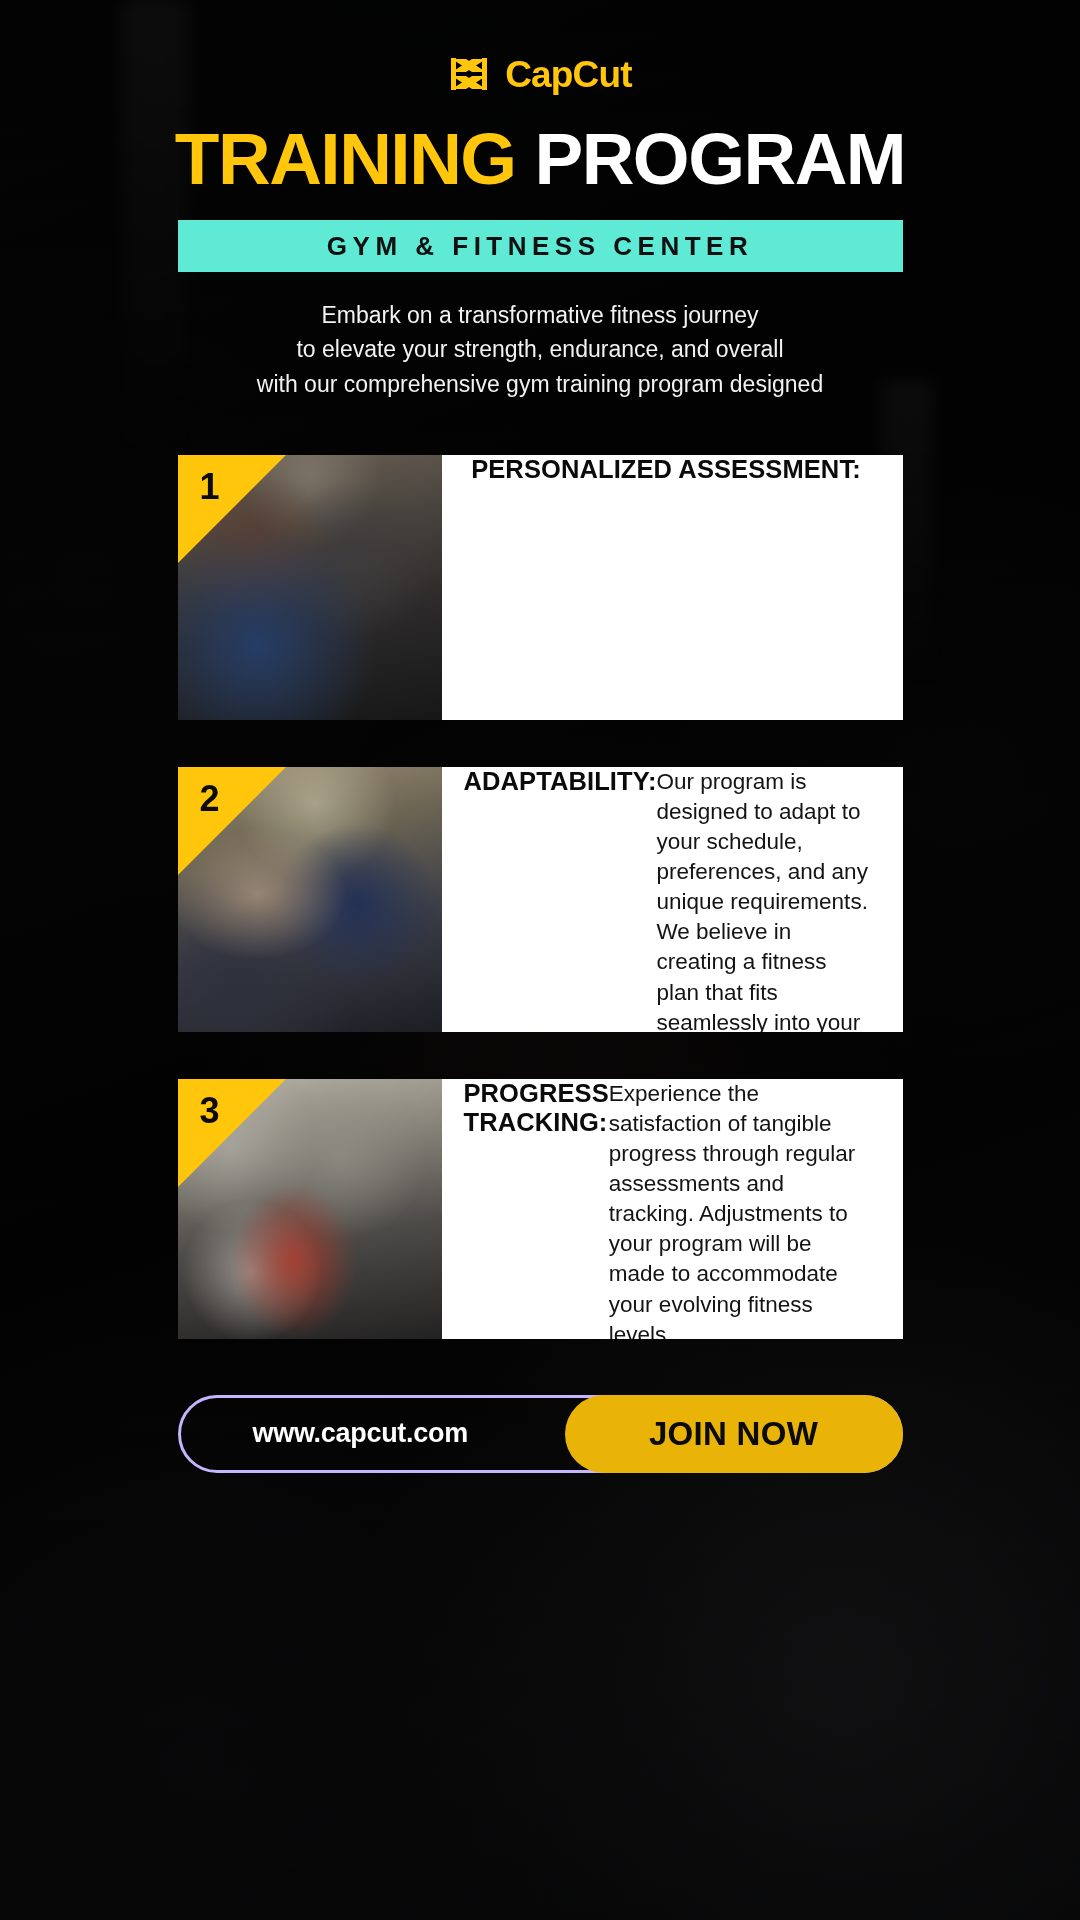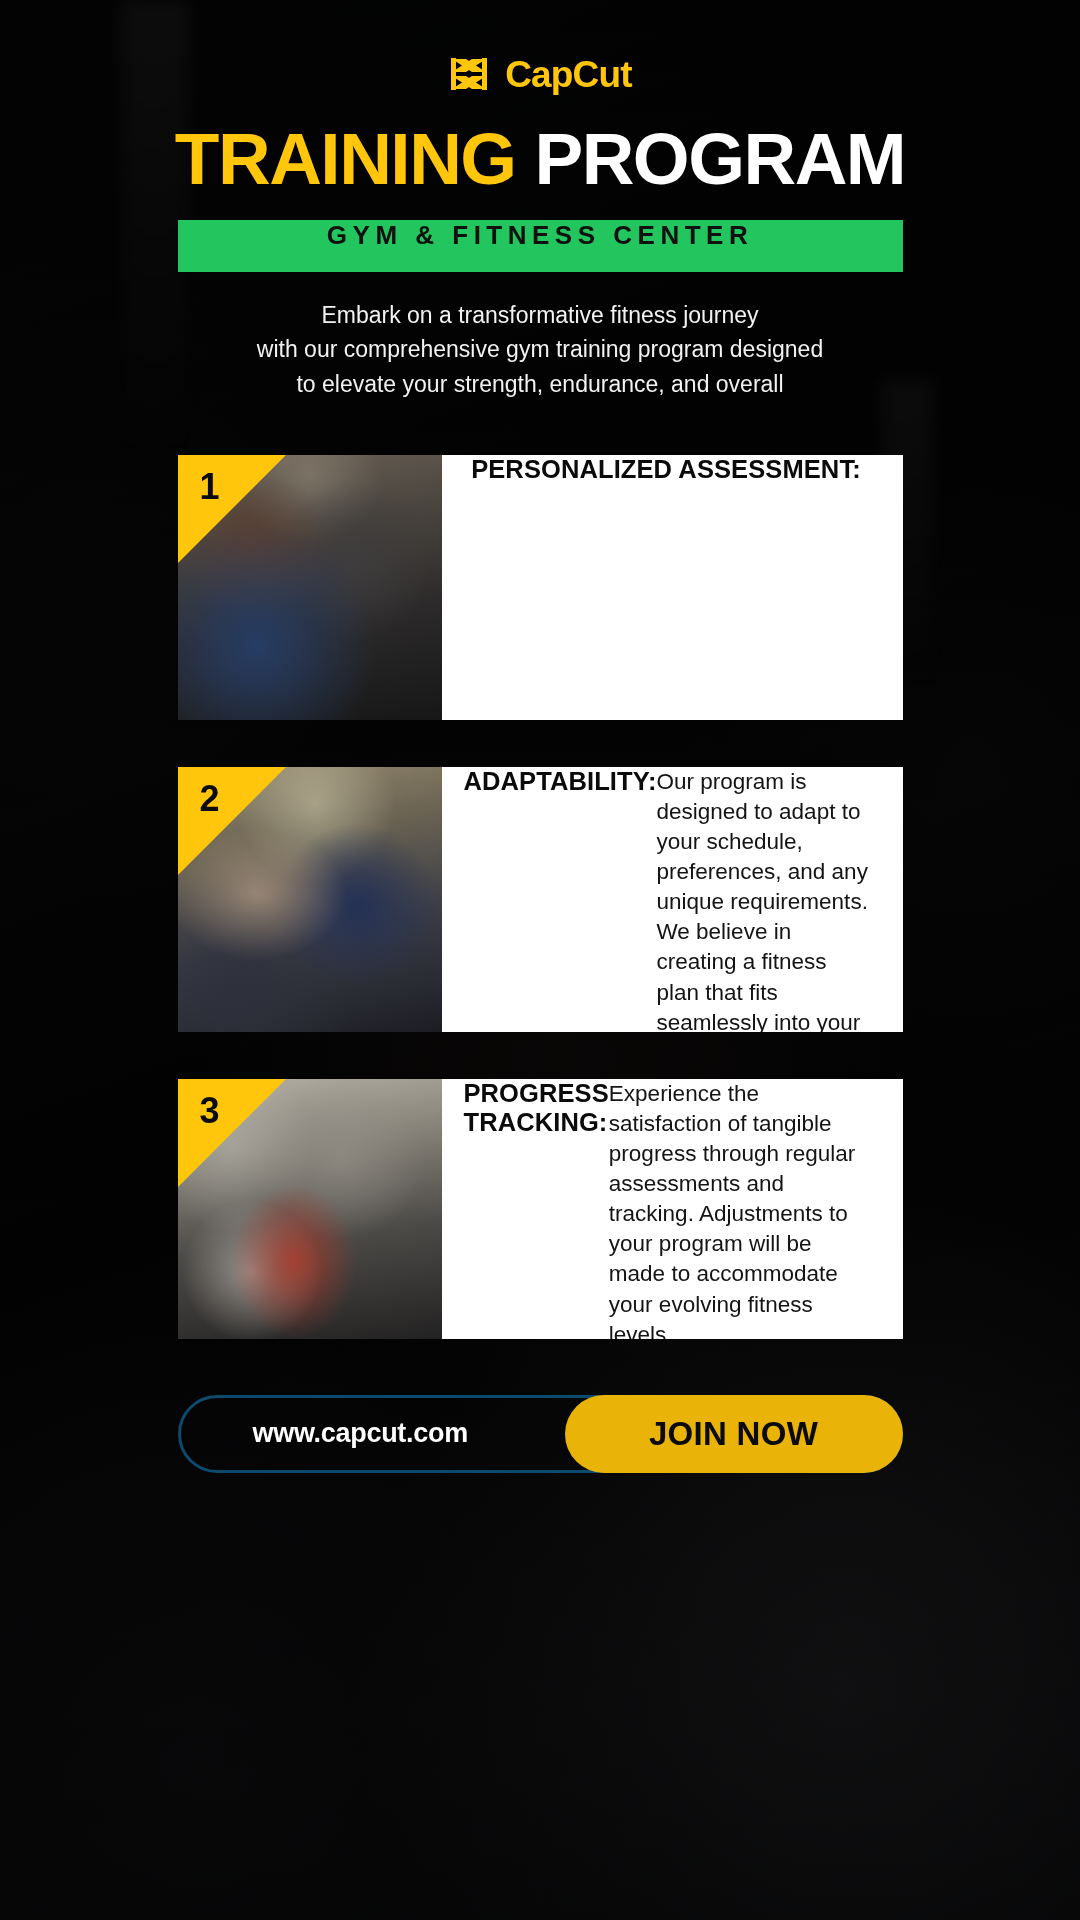--- a/index.html
+++ b/index.html
@@ -69,22 +69,23 @@
     line-height: 1.02;
     white-space: nowrap;
   }
   .title .t-yellow { color: #FFC60B; }
   .title .t-white  { color: #ffffff; }
 
   .subbar {
     margin: 24px auto 0;
     width: 725px;
     height: 52px;
-    background: #22c55e;
-    display: flex;
+    background: #5eead4;
+    display: flex;
+    align-items: center;
     justify-content: center;
   }
   .subbar-text {
     color: #101010;
     font-size: 26px;
     font-weight: 600;
     letter-spacing: 5.5px;
   }
 
   .intro {
@@ -191,21 +192,21 @@
   
   .footer {
     position: relative;
     margin: 56px auto 0;
     width: 725px;
     height: 78px;
   }
   .url-pill {
     position: absolute;
     inset: 0;
-    border: 3px solid #0c4a6e;
+    border: 3px solid #c4b5fd;
     border-radius: 40px;
     display: flex;
     align-items: center;
     padding-left: 72px;
   }
   .url-text {
     color: #FFFFFF;
     font-size: 27px;
     font-weight: 700;
     letter-spacing: -0.3px;
@@ -258,22 +259,22 @@
     </div>
 
     <h1 class="title"><span class="t-yellow">TRAINING</span> <span class="t-white">PROGRAM</span></h1>
 
     <div class="subbar">
       <span class="subbar-text">GYM &amp; FITNESS CENTER</span>
     </div>
 
     <div class="intro">
       <div>Embark on a transformative fitness journey</div>
+      <div>to elevate your strength, endurance, and overall</div>
       <div>with our comprehensive gym training program designed</div>
-      <div>to elevate your strength, endurance, and overall</div>
     </div>
   </div>
 
   <div class="cards">
 
     <div class="card card-1">
       <div class="card-photo photo-1">
         <div class="corner-badge"></div>
         <div class="corner-number">1</div>
       </div>

